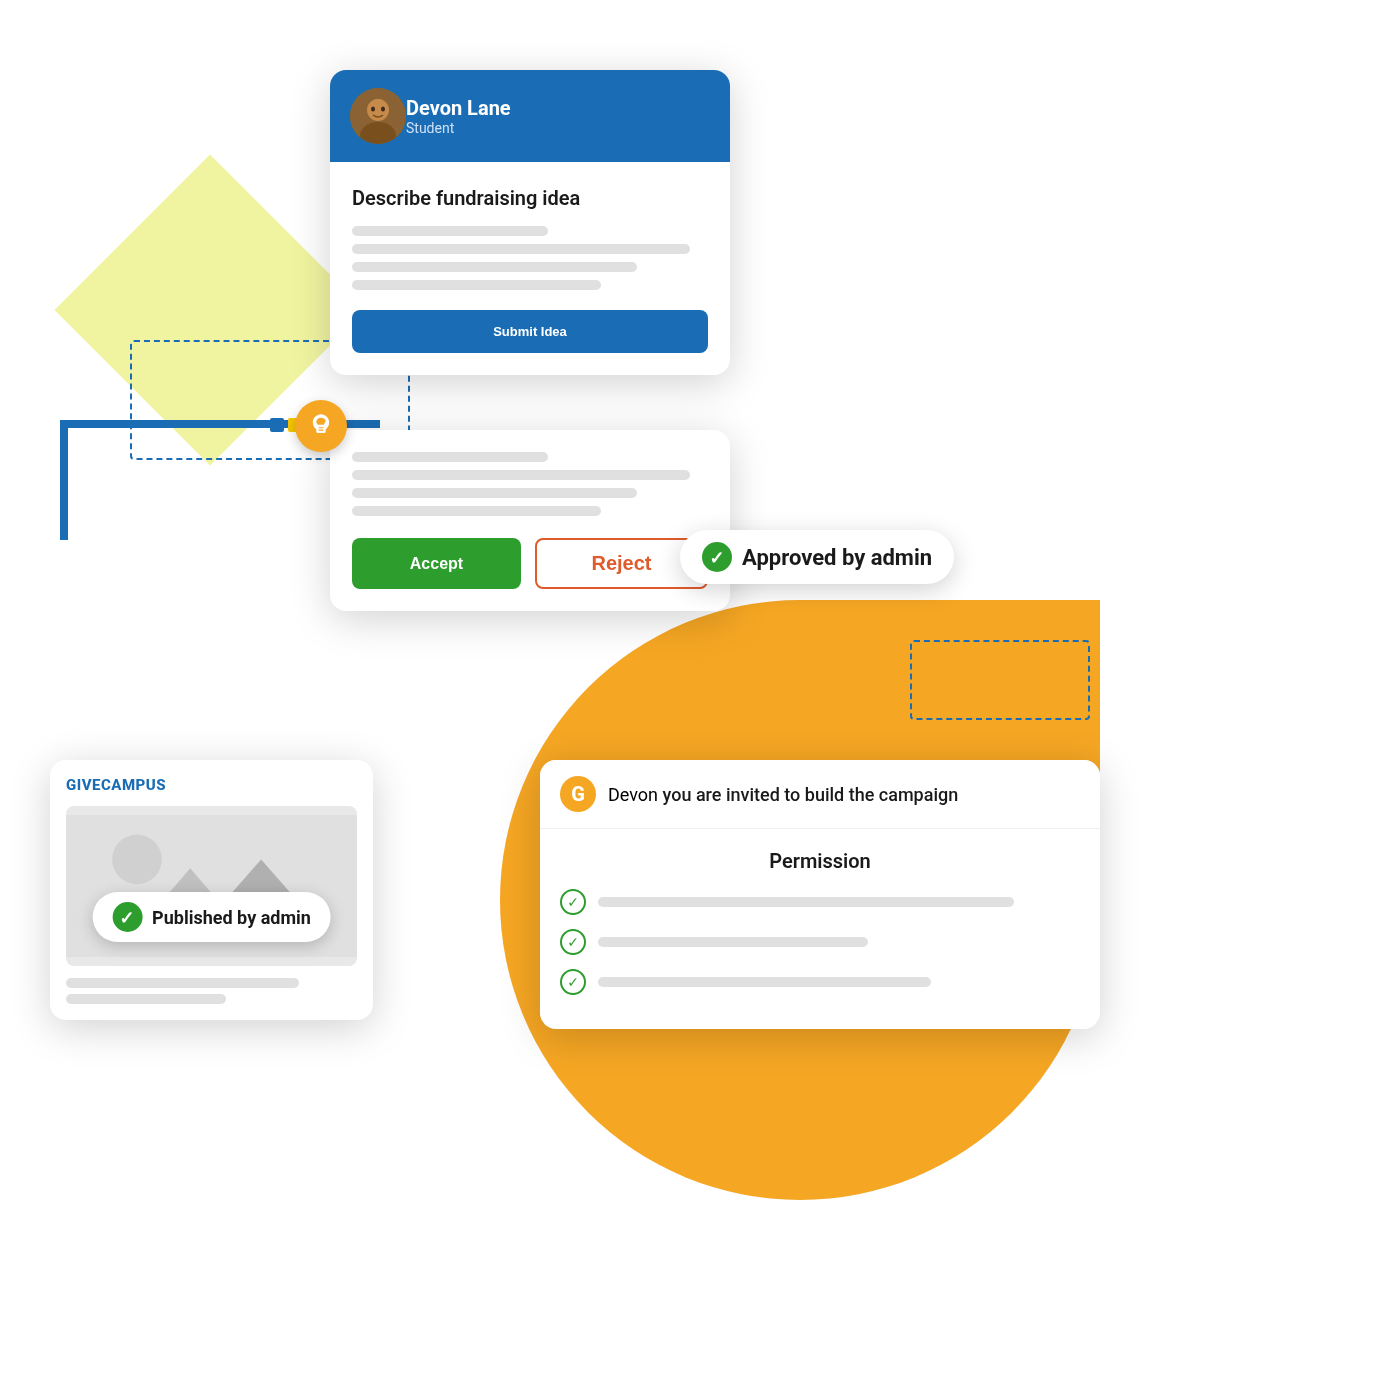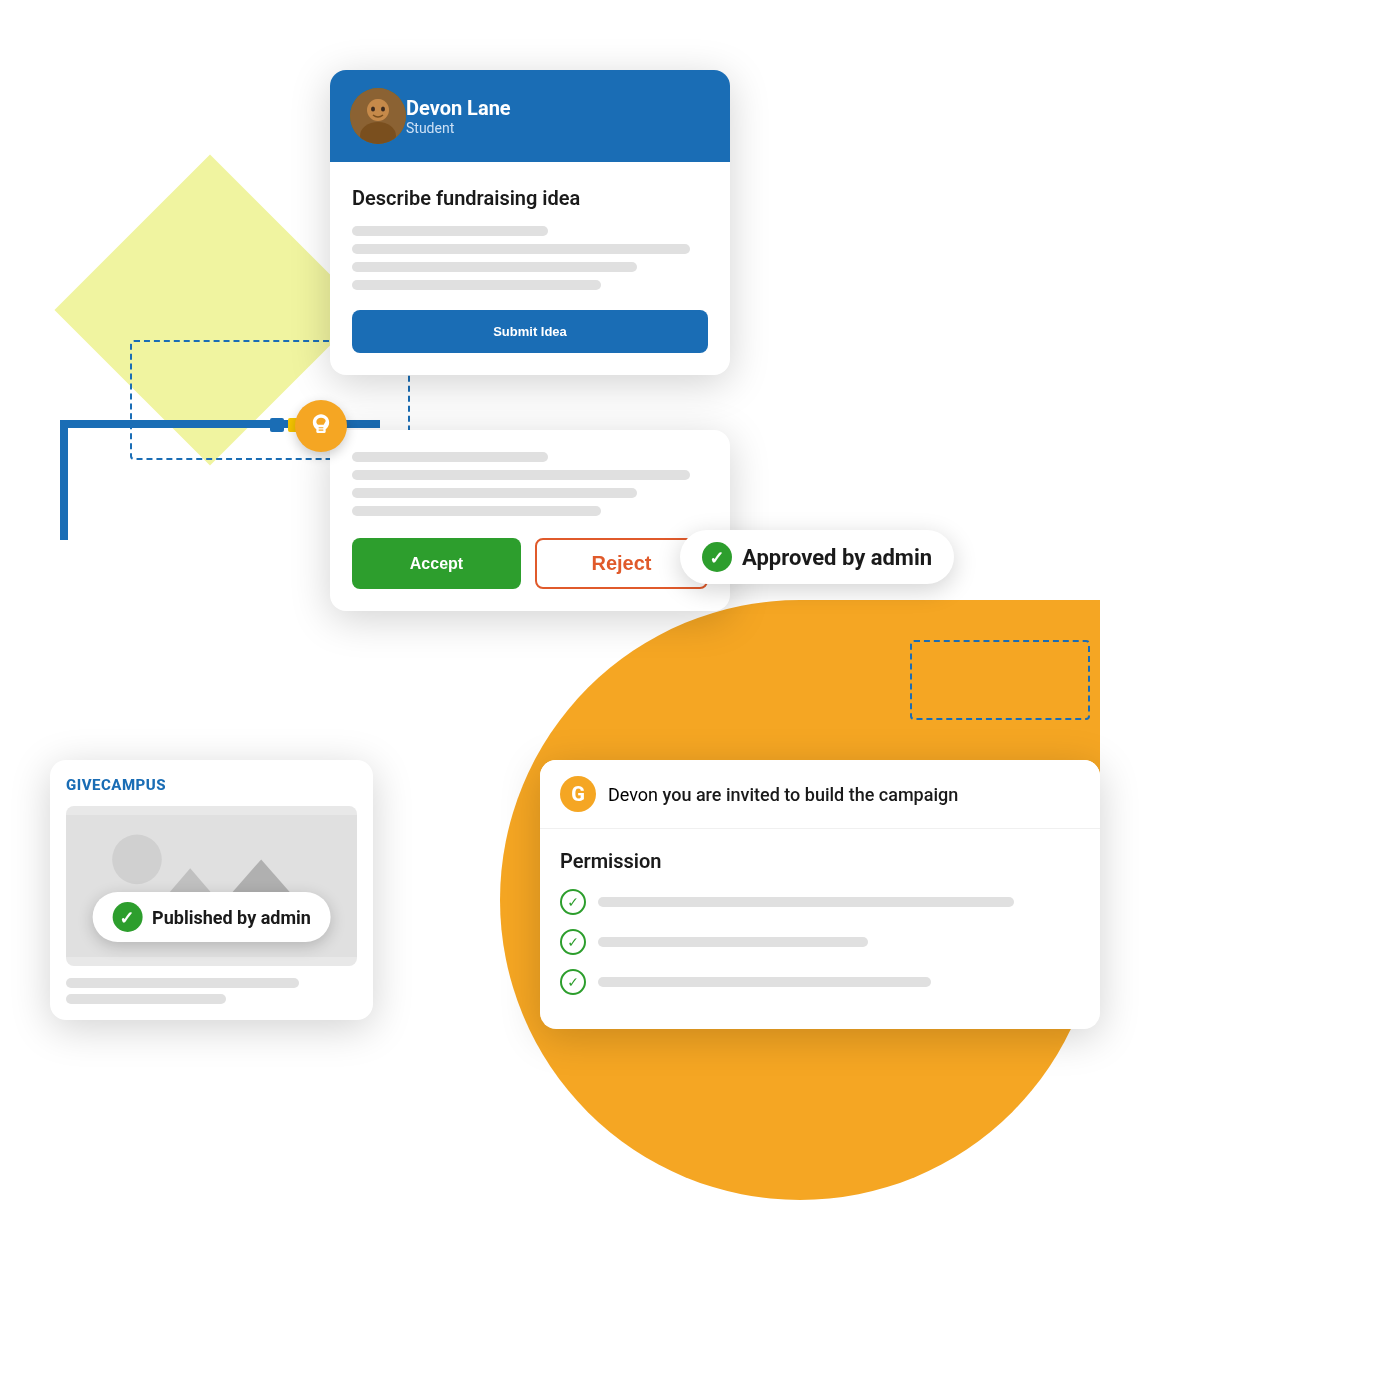--- a/index.html
+++ b/index.html
@@ -366,20 +366,21 @@
       font-size: 18px;
       font-weight: 500;
       color: #1a1a1a;
     }
     .invite-text .devon {
       color: #000000;
       font-weight: 400;
     }
     .card-invite-body {
       padding: 20px 20px;
+      text-align: center;
     }
     .permission-title {
       font-size: 20px;
       font-weight: 600;
       color: #1a1a1a;
       margin-bottom: 16px;
     }
     .permission-item {
       display: flex;
       align-items: center;

